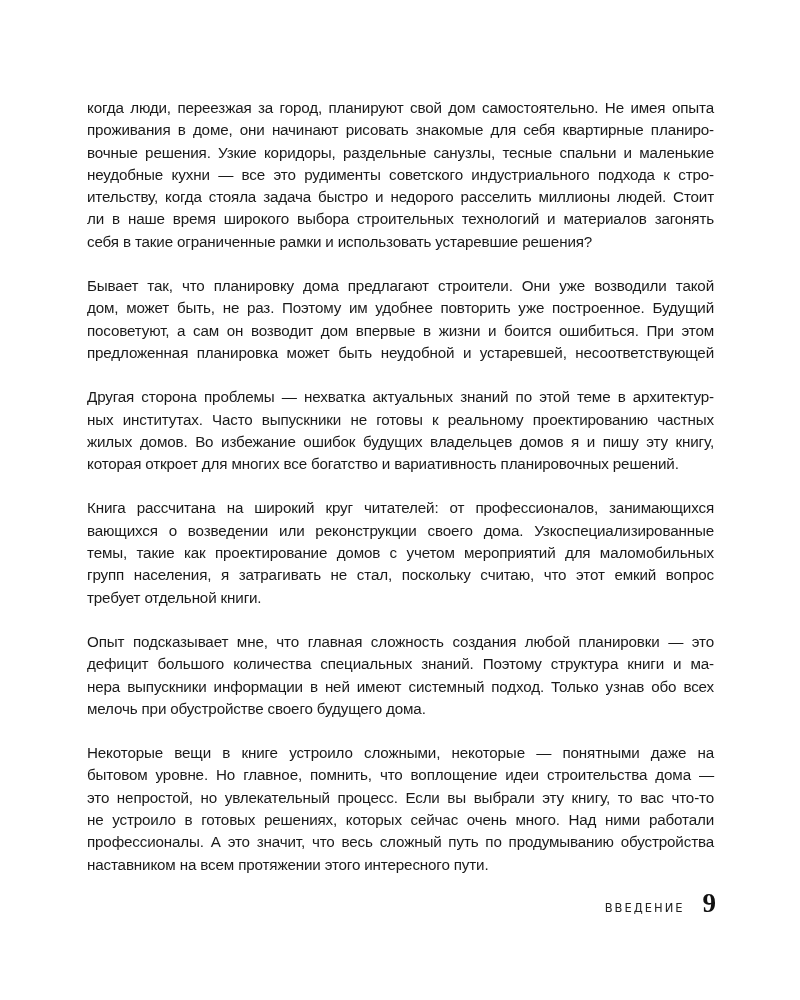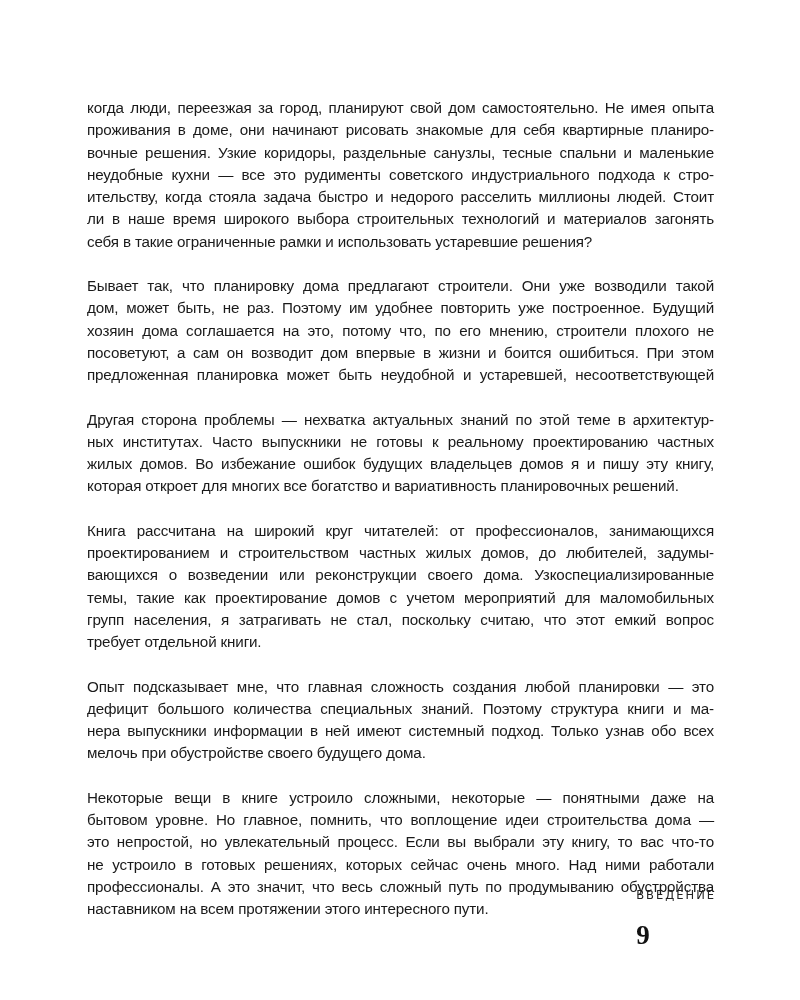--- a/index.html
+++ b/index.html
@@ -8,21 +8,21 @@
     position: absolute; left: 87px; top: 97px; width: 627px;
     font-family: "Liberation Sans", sans-serif;
     font-size: 15.2px; line-height: 22.3px; color: #1a1a1a;
     letter-spacing: -0.15px;
   }
   .line { display: block; white-space: nowrap; text-align: justify; text-align-last: justify; }
   .line.last { text-align-last: left; }
   .para { margin: 0 0 22px 0; }
   .footer {
     position: absolute; top: 888px; right: 84px;
-    display: flex; align-items: baseline; gap: 18px; flex-direction: column;
+    display: flex; align-items: baseline; gap: 18px;
   }
   .section-label {
     font-family: "DejaVu Sans", sans-serif; font-size: 11.5px;
     letter-spacing: 2px; color: #222;
   }
   .page-number {
     font-family: "Liberation Serif", serif; font-size: 27px; font-weight: bold; color: #111;
   }
 </style>
 </head>
@@ -34,33 +34,31 @@
       <span class="line">проживания в доме, они начинают рисовать знакомые для себя квартирные планиро-</span>
       <span class="line">вочные решения. Узкие коридоры, раздельные санузлы, тесные спальни и маленькие</span>
       <span class="line">неудобные кухни — все это рудименты советского индустриального подхода к стро-</span>
       <span class="line">ительству, когда стояла задача быстро и недорого расселить миллионы людей. Стоит</span>
       <span class="line">ли в наше время широкого выбора строительных технологий и материалов загонять</span>
       <span class="line last">себя в такие ограниченные рамки и использовать устаревшие решения?</span>
     </div>
     <div class="para">
       <span class="line">Бывает так, что планировку дома предлагают строители. Они уже возводили такой</span>
       <span class="line">дом, может быть, не раз. Поэтому им удобнее повторить уже построенное. Будущий</span>
-      <span class="line">хозяин дома соглашается на это, потому что, по его мнению, строители плохого не</span>
       <span class="line">посоветуют, а сам он возводит дом впервые в жизни и боится ошибиться. При этом</span>
       <span class="line">предложенная планировка может быть неудобной и устаревшей, несоответствующей</span>
     </div>
     <div class="para">
       <span class="line">Другая сторона проблемы — нехватка актуальных знаний по этой теме в архитектур-</span>
       <span class="line">ных институтах. Часто выпускники не готовы к реальному проектированию частных</span>
       <span class="line">жилых домов. Во избежание ошибок будущих владельцев домов я и пишу эту книгу,</span>
       <span class="line last">которая откроет для многих все богатство и вариативность планировочных решений.</span>
     </div>
     <div class="para">
       <span class="line">Книга рассчитана на широкий круг читателей: от профессионалов, занимающихся</span>
-      <span class="line">проектированием и строительством частных жилых домов, до любителей, задумы-</span>
       <span class="line">вающихся о возведении или реконструкции своего дома. Узкоспециализированные</span>
       <span class="line">темы, такие как проектирование домов с учетом мероприятий для маломобильных</span>
       <span class="line">групп населения, я затрагивать не стал, поскольку считаю, что этот емкий вопрос</span>
       <span class="line last">требует отдельной книги.</span>
     </div>
     <div class="para">
       <span class="line">Опыт подсказывает мне, что главная сложность создания любой планировки — это</span>
       <span class="line">дефицит большого количества специальных знаний. Поэтому структура книги и ма-</span>
       <span class="line">нера выпускники информации в ней имеют системный подход. Только узнав обо всех</span>
       <span class="line last">мелочь при обустройстве своего будущего дома.</span>

